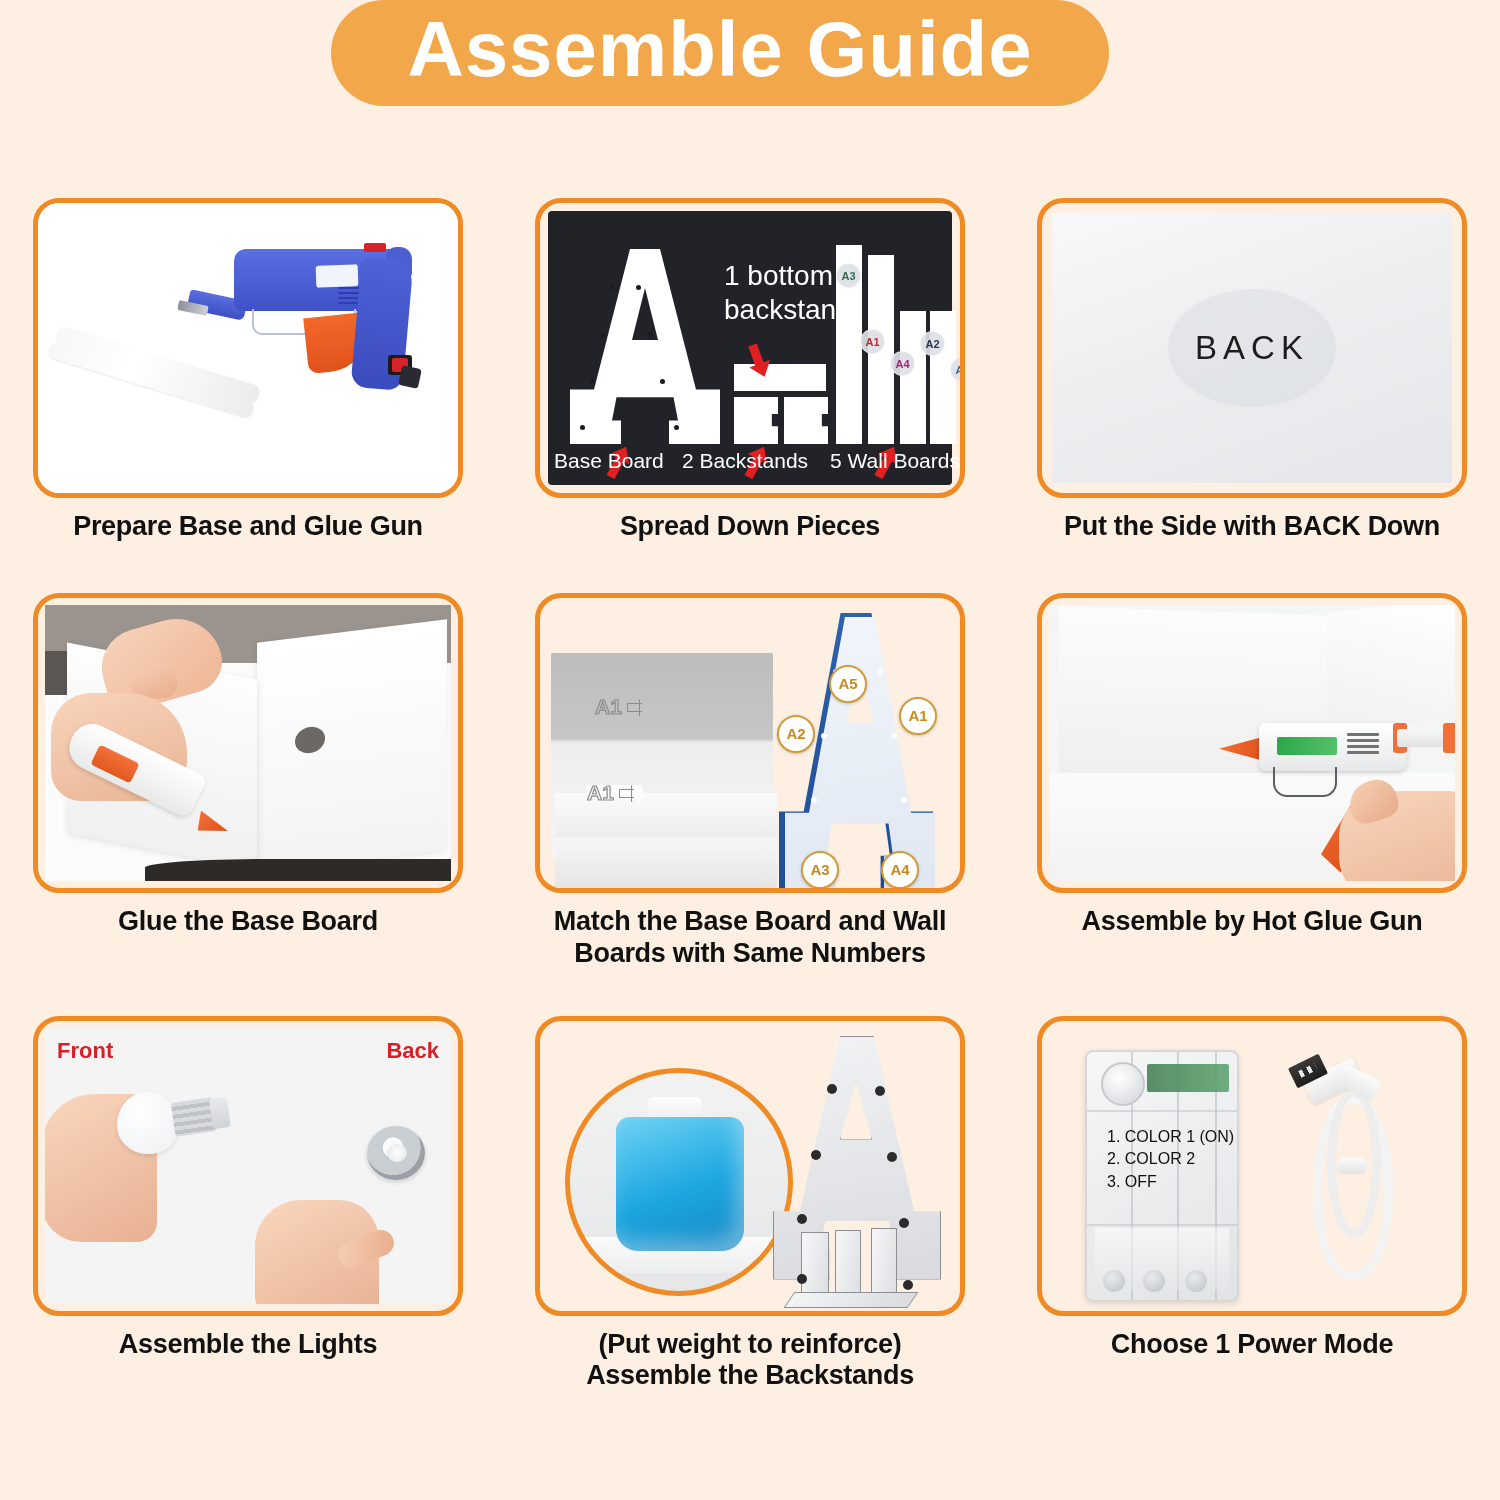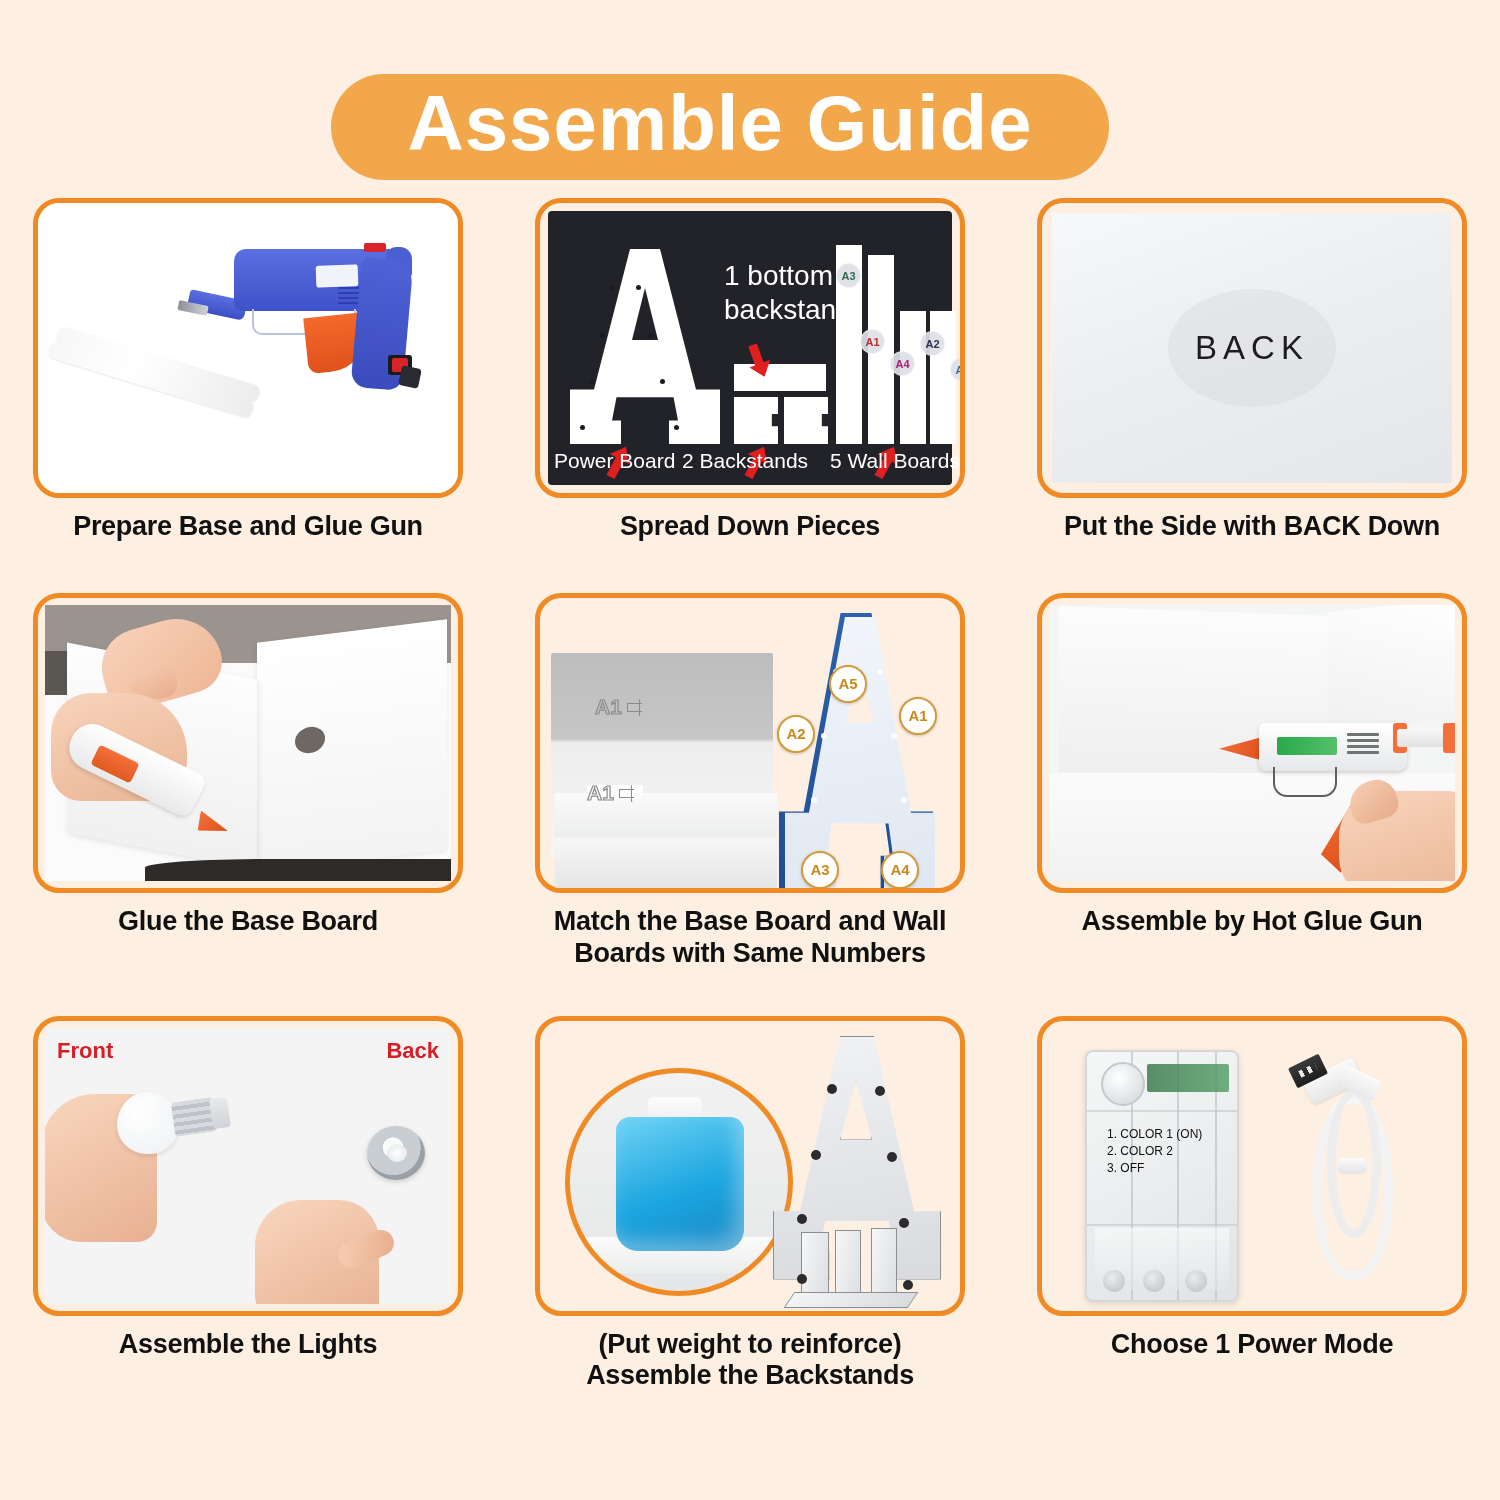--- a/index.html
+++ b/index.html
@@ -13,21 +13,21 @@
     font-family: "Liberation Sans", sans-serif;
     overflow: hidden;
     position: relative;
   }
 
   
   .title-wrap {
     width: 1440px;
     height: 180px;
     display: flex;
-    align-items: flex-end;
+    align-items: flex-start;
     justify-content: center;
   }
   .title-pill {
     background: #f2a74b;
     border-radius: 64px;
     padding: 10px 76px 18px 76px;
     display: flex;
     align-items: center;
     justify-content: center;
   }
@@ -567,21 +567,21 @@
   .battbox .cellrow {
     position:absolute; left:8px; bottom:10px; width:134px; height:62px;
     background: linear-gradient(180deg,rgba(255,255,255,.55),rgba(228,231,233,.6));
   }
   .battbox .cell {
     position:absolute; bottom:8px; width:22px; height:22px;
     background: radial-gradient(circle at 40% 35%,#e9ecee,#b9bfc4);
     border-radius:50%;
   }
   .modes {
-    position:absolute; left:58px; top:98px; font-size: 12px; color:#111; line-height:1.42;
+    position:absolute; left:58px; top:98px; font-size: 16px; color:#111; line-height:1.42;
     font-family: "Liberation Sans", sans-serif;
   }
   .usb {
     position:absolute; right: 22px; top: 26px; width: 150px; height: 240px;
   }
   .usb-plug {
     position:absolute; left: 22px; top: 14px; width: 56px; height: 26px;
     background: linear-gradient(180deg,#fafafa,#e6e6e6); border-radius: 4px;
     transform: rotate(-26deg);
     box-shadow: 0 1px 3px rgba(0,0,0,.14);
@@ -690,21 +690,21 @@
           <div class="note-txt">
             <div>1 bottom</div>
             <div>backstand</div>
           </div>
 
           <div class="ar" style="left:200px; top:112px; transform: rotate(160deg);"></div>
           <div class="ar" style="left:58px; top:244px; transform: rotate(28deg);"></div>
           <div class="ar" style="left:196px; top:244px; transform: rotate(28deg);"></div>
           <div class="ar" style="left:326px; top:244px; transform: rotate(28deg);"></div>
 
-          <div class="bottom-lab" style="left:6px;">Power Board</div>
+          <div class="bottom-lab" style="left:6px;">Base Board</div>
           <div class="bottom-lab" style="left:134px;">2 Backstands</div>
           <div class="bottom-lab" style="left:282px;">5 Wall Boards</div>
         </div>
       </div>
       <div class="caption">Spread Down Pieces</div>
     </div>
 
     <div class="cell">
       <div class="panel p3">
         <div class="board">

